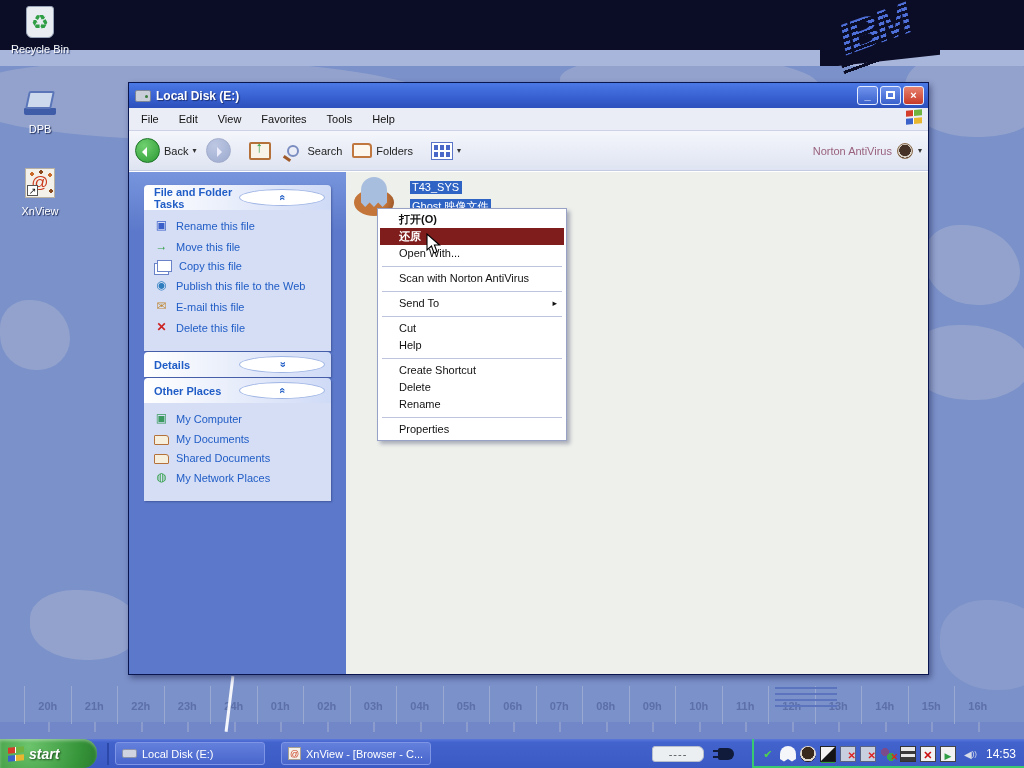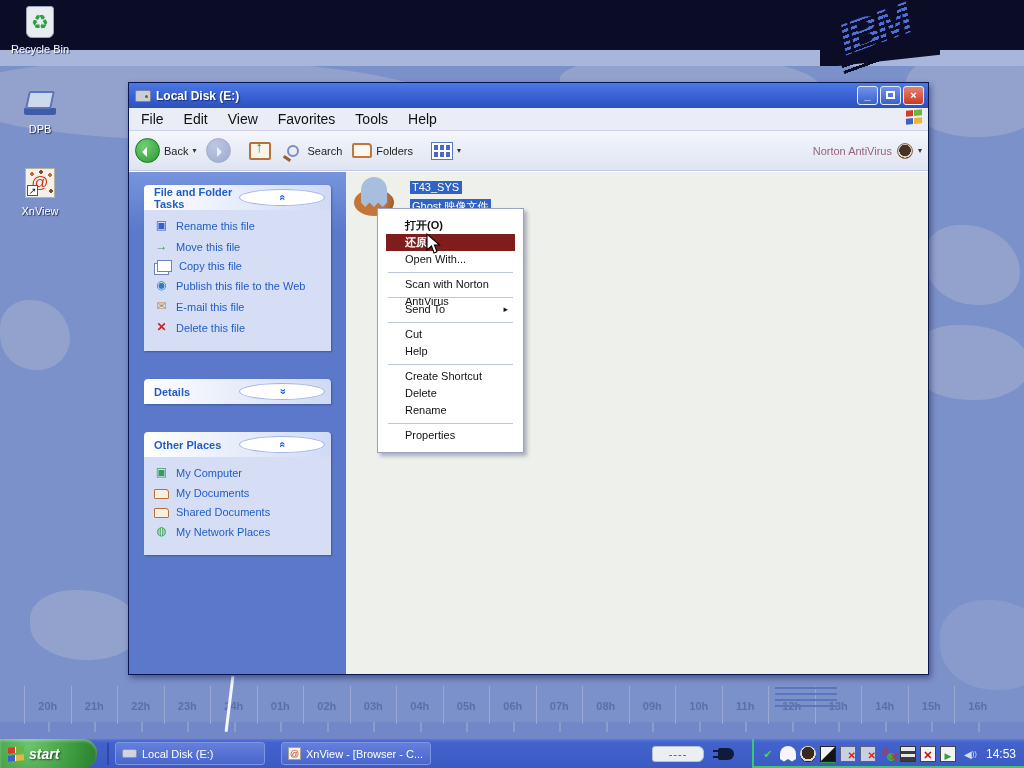--- a/index.html
+++ b/index.html
@@ -42,21 +42,21 @@
   .win { position:absolute; left:128px; top:82px; width:801px; height:593px; border:1px solid #0a1650; background:#eef0ec; box-shadow:2px 3px 6px rgba(10,16,60,.45); display:flex; flex-direction:column; }
   .titlebar { height:25px; background:linear-gradient(180deg,#4b79e4 0%,#3a63d4 50%,#2c50bc 100%); display:flex; align-items:center; padding:0 4px 0 6px; flex:0 0 25px; }
   .title-ic { width:16px; height:12px; background:#c9ced9; border:1px solid #7d8699; border-radius:2px; position:relative; margin-right:5px; }
   .title-ic::after { content:""; position:absolute; right:2px; top:4px; width:3px; height:3px; background:#3b7d3b; border-radius:50%; }
   .title-txt { color:#fff; font-weight:bold; font-size:12px; text-shadow:1px 1px 1px #1b2f72; flex:1; }
   .winbtn { width:21px; height:19px; margin-left:2px; border:1px solid #e6ecff; border-radius:3px; color:#fff; font-size:11px; line-height:17px; text-align:center; font-weight:bold; }
   .btn-min,.btn-max { background:linear-gradient(180deg,#6f93ec,#3a60cc); }
   .btn-close { background:linear-gradient(180deg,#e8836f,#c83a28); }
 
   .menubar { height:23px; background:#ecEEf7; background:#ebedf6; border-bottom:1px solid #cdd2e6; display:flex; align-items:center; padding:0 2px; flex:0 0 23px; }
-  .menu-item { font-size:14px; color:#111; padding:3px 10px; }
+  .menu-item { font-size:11px; color:#111; padding:3px 10px; }
   .menu-flag { margin-left:auto; margin-right:4px; }
   .flag { width:16px; height:14px; display:inline-block; transform:skewY(-6deg); background:
       linear-gradient(90deg,#d33d2a 0 7px,#fff 7px 8px,#6fb441 8px 16px) top/16px 6px no-repeat,
       linear-gradient(90deg,#3a62c8 0 7px,#fff 7px 8px,#e9b630 8px 16px) bottom/16px 6px no-repeat; }
 
   .toolbar { height:40px; background:linear-gradient(180deg,#f4f6fb,#dfe4f2); border-bottom:1px solid #c3cbe2; display:flex; align-items:center; padding:0 6px; flex:0 0 40px; font-size:11px; color:#222; }
   .tb-group { display:flex; align-items:center; gap:4px; margin-right:10px; }
   .circ { width:25px; height:25px; border-radius:50%; display:inline-block; position:relative; }
   .back-circ { background:radial-gradient(circle at 35% 30%,#6fd06f,#2c9a34); border:1px solid #1d7326; }
   .fwd-circ { background:radial-gradient(circle at 35% 30%,#aebbdd,#8595c2); border:1px solid #8a97bd; opacity:.75; }
@@ -69,21 +69,21 @@
   .mag { width:12px; height:12px; border:2px solid #7a8cc0; border-radius:50%; position:relative; display:inline-block; }
   .mag::after { content:""; position:absolute; left:-6px; top:10px; width:8px; height:3px; background:#a05a2a; transform:rotate(35deg); }
   .fold-ic { width:20px; height:15px; border:2px solid #c07840; border-radius:2px 4px 2px 2px; background:#fdf8ef; position:relative; }
   .views-ic { width:22px; height:18px; background:#fff; border:1px solid #5a75c8; display:grid; grid-template-columns:1fr 1fr 1fr; gap:2px; padding:2px; }
   .views-ic b { background:#4a68c8; }
   .norton { margin-left:auto; display:flex; align-items:center; gap:5px; color:#99627e; font-size:11px; }
   .norton-ic { width:16px; height:16px; border-radius:50%; background:radial-gradient(circle at 50% 45%,#463226 55%,#d9d2c8 56% 70%,#3a2a20 71%); border:1px solid #8a6a4a; }
 
   .win-content { flex:1; display:flex; min-height:0; border-top:1px solid #fff; }
   .sidebar { width:217px; flex:0 0 217px; background:linear-gradient(180deg,#7795dd 0%,#5b78ca 12%,#5b78ca 100%); padding:13px 0 0 15px; overflow:hidden; }
-  .panel { width:187px; margin-bottom:28px; border-radius:4px 4px 0 0; box-shadow:1px 1px 2px rgba(20,30,80,.35); }
+  .panel { width:187px; margin-bottom:1px; border-radius:4px 4px 0 0; box-shadow:1px 1px 2px rgba(20,30,80,.35); }
   .panel-hd { height:25px; background:linear-gradient(90deg,#ffffff,#cfdaf6); border-radius:4px 4px 0 0; display:flex; align-items:center; padding:0 6px 0 10px; }
   .panel-hd span { color:#215dc6; font-weight:bold; font-size:11px; flex:1; }
   .chev { width:17px; height:17px; border-radius:50%; background:#fff; border:1px solid #9eb4e4; color:#4a6fd0; font-size:9px; font-weight:bold; text-align:center; line-height:15px; }
   .chev::before { content:"\00AB"; display:inline-block; transform:rotate(90deg); }
   .chev.down::before { transform:rotate(-90deg); }
   .panel-bd { background:#d5def5; padding:8px 6px 10px 10px; }
   .task-link { display:flex; align-items:center; gap:7px; margin-bottom:6px;text-align:center; }
   .task-link span.lnk { color:#215dc6; font-size:11px; }
   .tico { width:15px; height:15px; flex:0 0 15px; font-size:12px; line-height:14px; text-align:center; }
   .rename-file-icon::before { content:"\25A3"; color:#3a5fc8; }
@@ -98,21 +98,21 @@
 
   .filearea { flex:1; background:#eef0ec; position:relative; }
   .file-tile { position:absolute; left:8px; top:5px; display:flex; gap:12px; }
   .ghost-globe { width:44px; height:40px; position:relative; }
   .globe { position:absolute; left:0; top:12px; width:40px; height:27px; border-radius:50%; background:radial-gradient(circle at 40% 40%,#c4763a 55%,#8a4a22); }
   .ghost-shape { position:absolute; left:7px; top:0; width:26px; height:30px; background:#a8bede; border-radius:13px 13px 0 0; clip-path:polygon(0 0,100% 0,100% 85%,83% 100%,66% 85%,50% 100%,33% 85%,16% 100%,0 85%); }
   .tile-lines div { margin-bottom:1px; }
   .tile-lines b { display:inline-block; background:#2f63c4; color:#fff; font-weight:normal; font-size:11px; padding:0 3px 1px 2px; }
 
   
-  .ctx { position:absolute; left:377px; top:208px; width:147px; background:#fff; border:1px solid #98a2c6; box-shadow:3px 3px 4px rgba(10,20,60,.3); padding:8px; z-index:40; }
+  .ctx { position:absolute; left:377px; top:208px; width:190px; background:#fff; border:1px solid #98a2c6; box-shadow:3px 3px 4px rgba(10,20,60,.3); padding:2px; z-index:40; }
   .ctx-item { position:relative; height:17px; line-height:17px; font-size:11px; color:#111; padding-left:19px; }
   .ctx-item.t-bold { font-weight:bold; }
   .ctx-item.t-highlight { background:#7f1d1d; color:#fff;font-weight:bold; }
   .ctx-item.t-submenu .arr { position:absolute; right:7px; top:0; font-size:9px; }
   .ctx-item.t-separator { height:8px; padding:0; }
   .ctx-item.t-separator::after { content:""; position:absolute; left:2px; right:2px; top:4px; border-top:1px solid #bcc4de; }
 
   .cursor { position:absolute; left:426px; top:233px; z-index:60; }
 
   

